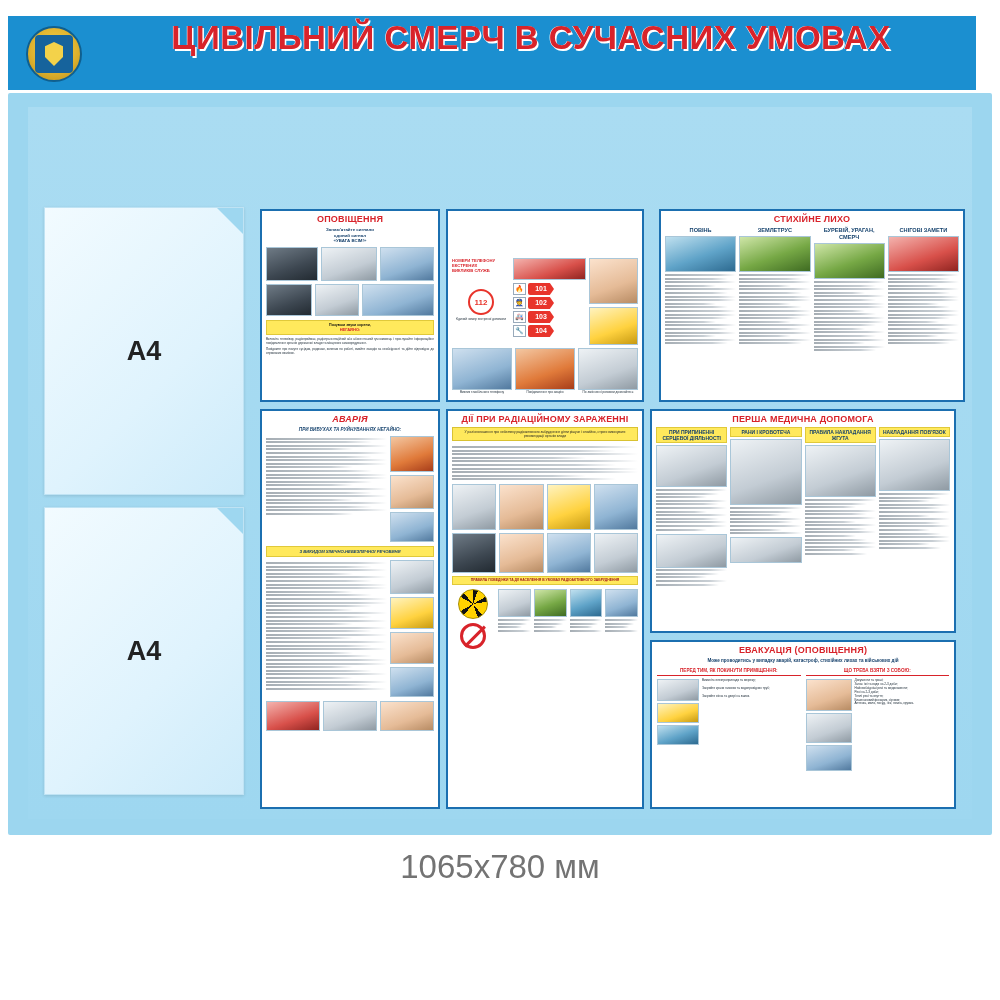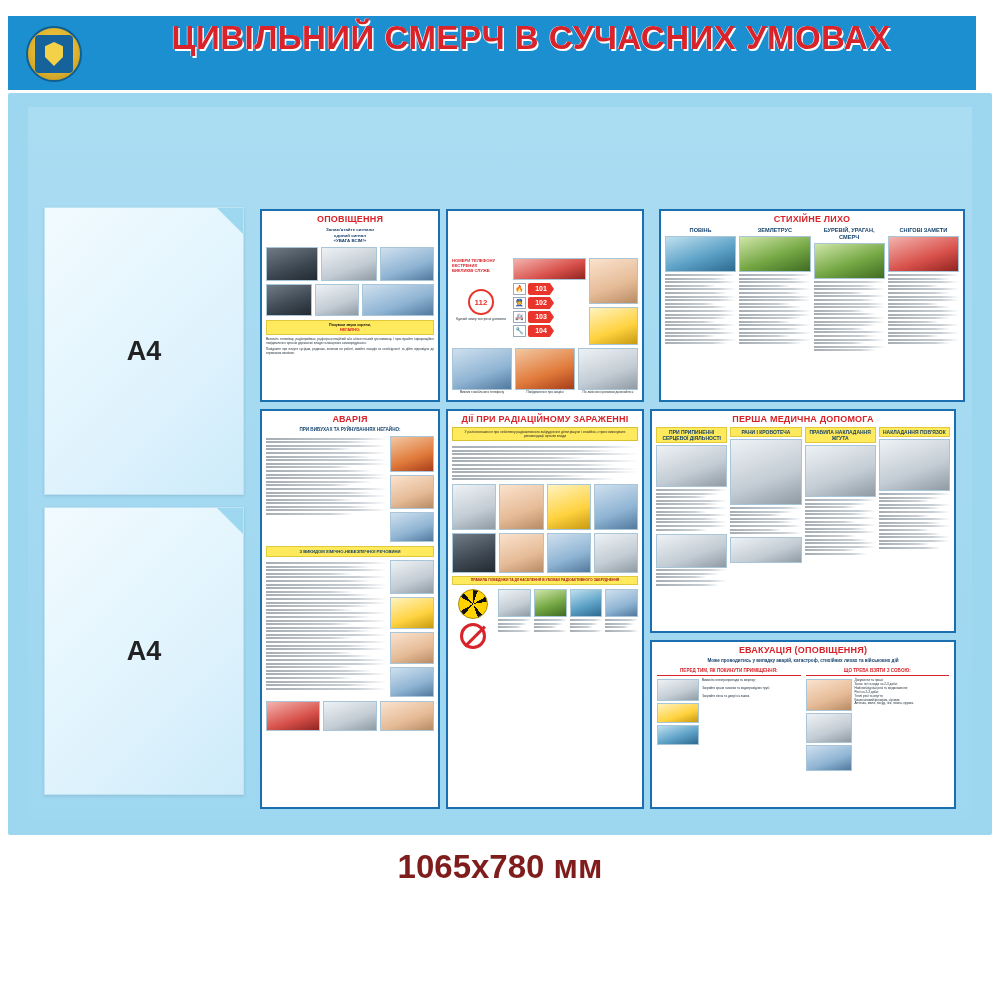--- a/index.html
+++ b/index.html
@@ -165,21 +165,21 @@
   }
   .prohibit::after {
     content:""; position:absolute; left:-2px; top: 9px;
     width: 28px; height: 3px; background:#d8232a; transform: rotate(-45deg);
   }
   
   .caption {
     position: absolute;
     left: 0; top: 848px; width: 1000px;
     text-align: center;
-    font-size: 33px; font-weight: bold; color: #7f1d1d;
+    font-size: 33px; font-weight: normal; color: #737373;
   }
   .cell { flex:1; }
   .yellowstrip { background:#ffe95c; border:1px solid #d9c231; font-size:3.3px; line-height:4.2px; padding:2px; color:#222; text-align:center; }
 </style>
 </head>
 <body>
 
 <div id="stand">
 
   <div class="board">
@@ -370,21 +370,21 @@
               <i class="m"></i>
               <i class="l"></i>
               <i class="s"></i>
             <i class="l"></i>
               <i class="m"></i>
           </div>
         </div>
       </div>
     </div>
 
-    <div class="panel" style="left:232px; top:302px; width:180px; height:400px;">
+    <div class="panel" style="left:232px; top:302px; width:180px; height:400px;font-style:italic;">
       <div class="ptitle">АВАРІЯ</div>
       <div style="padding:0 4px;">
         <div style="text-align:center;font-size:4.6px;line-height:6px;font-weight:bold;color:#16436e;">ПРИ ВИБУХАХ ТА РУЙНУВАННЯХ НЕГАЙНО:</div>
         <div style="display:flex;gap:3px;margin-top:3px;">
           <div style="flex:1;">
             <div class="lines">
               <i class="l"></i>
                 <i class="m"></i>
                 <i class="l"></i>
                 <i class="s"></i>

